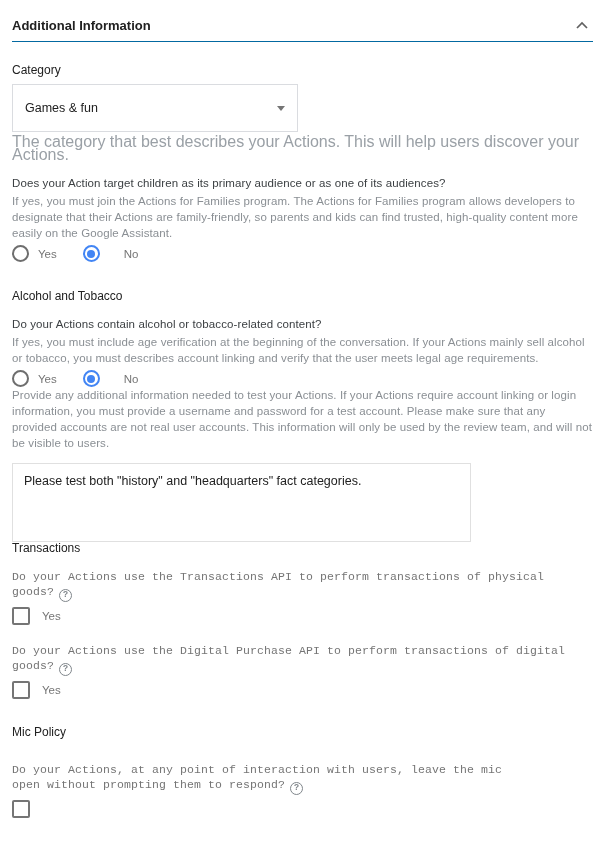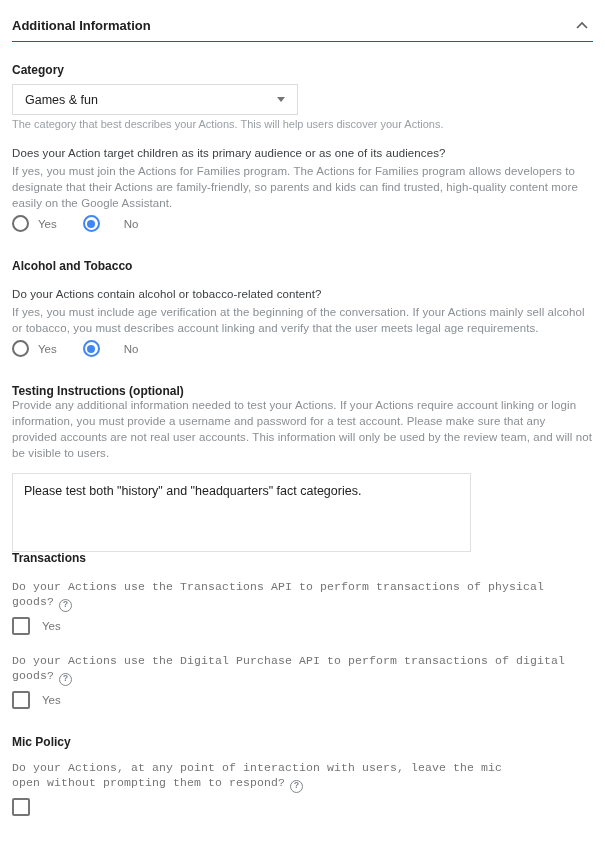--- a/index.html
+++ b/index.html
@@ -7,49 +7,49 @@
   body { font-family:"Liberation Sans", sans-serif; color:#212121; }
   .page { padding:0 12px; width:605px; }
 
   
   .panel-header { display:flex; justify-content:space-between; align-items:center;
                   padding:16px 2px 6px 0; border-bottom:1px solid #0369a1; }
   .panel-title { font-size:13px; font-weight:700; color:#212121; line-height:14px; }
   .collapse-btn { background:none; border:none; cursor:pointer; padding:2px; display:flex; }
 
   
-  .section-title { font-size:12px; font-weight:700; color:#212121; line-height:12px; }
+  .section-title { font-size:12px; font-weight:400; color:#212121; line-height:12px; }
   .question { font-size:11.5px; color:#3c4043; line-height:15px; letter-spacing:.1px; }
   .question.gray { color:#757575;font-family:Liberation Mono, monospace; }
   .helper { font-size:11.5px; color:#8a8f94; line-height:16px; letter-spacing:.1px; max-width:581px; }
 
   
   .cat-label { margin-top:22px; }
-  .select-box { margin-top:8px; width:286px; height:31px; border:1px solid #dadce0;
+  .select-box { margin-top:8px; width:286px; height:48px; border:1px solid #dadce0;
                 display:flex; align-items:center; justify-content:space-between;
                 padding:0 12px; cursor:pointer; background:#fff; }
   .select-value { font-size:12.5px; color:#212121; }
   .select-arrow { width:0; height:0; border-left:4.5px solid transparent;
                   border-right:4.5px solid transparent; border-top:5.5px solid #757575; }
-  .cat-helper { margin-top:3px; font-size:11px; line-height:13px; color:#9aa0a6; }
+  .cat-helper { margin-top:3px; font-size:16px; line-height:13px; color:#9aa0a6; }
 
   
   .ff-title { margin-top:25px; }
   .ff-question { margin-top:15px; }
   .ff-helper { margin-top:2px; }
   .at-title { margin-top:28px; }
   .at-question { margin-top:15px; }
   .at-helper { margin-top:2px; }
   .ti-title { margin-top:28px; }
   .ti-helper { margin-top:0; }
   .tr-title { }
   .tr-q1 { margin-top:15px; }
   .tr-q2 { margin-top:18px; }
   .mp-title { margin-top:27px; }
-  .mp-question { margin-top:12px; max-width:500px; }
+  .mp-question { margin-top:24px; max-width:500px; }
 
   
   .radio-row { margin-top:4px; display:flex; align-items:center; height:17px; }
   .radio-option { display:flex; align-items:center; cursor:pointer; }
   .radio-option + .radio-option { margin-left:26px;gap:15px; }
   .radio { width:17px; height:17px; border:2px solid #6e6e6e; border-radius:50%;
            position:relative; background:#fff; flex:none; }
   .radio.checked { border-color:#4285f4; }
   .radio.checked::after { content:''; position:absolute; left:2.5px; top:2.5px; right:2.5px;
            bottom:2.5px; border-radius:50%; background:#4285f4; }
@@ -116,21 +116,20 @@
     <div class="radio-option">
       <span class="radio"></span>
       <span class="opt-label">Yes</span>
     </div>
     <div class="radio-option">
       <span class="radio checked"></span>
       <span class="opt-label">No</span>
     </div>
   </div>
 
-  <div class="section-title ti-title">Testing Instructions (optional)</div>
   <div class="helper ti-helper">Provide any additional information needed to test your Actions. If your Actions require account linking or login information, you must provide a username and password for a test account. Please make sure that any provided accounts are not real user accounts. This information will only be used by the review team, and will not be visible to users.</div>
   <textarea class="ti-textarea" spellcheck="false" style="">Please test both "history" and "headquarters" fact categories.</textarea>
 
   <div class="section-title tr-title">Transactions</div>
 
   <div class="question gray tr-q1"><span>Do your Actions use the Transactions API to perform transactions of physical goods?</span><span class="help-icon">?</span></div>
   <div class="checkbox-row">
     <span class="checkbox"></span>
     <span class="cb-label">Yes</span>
   </div>

